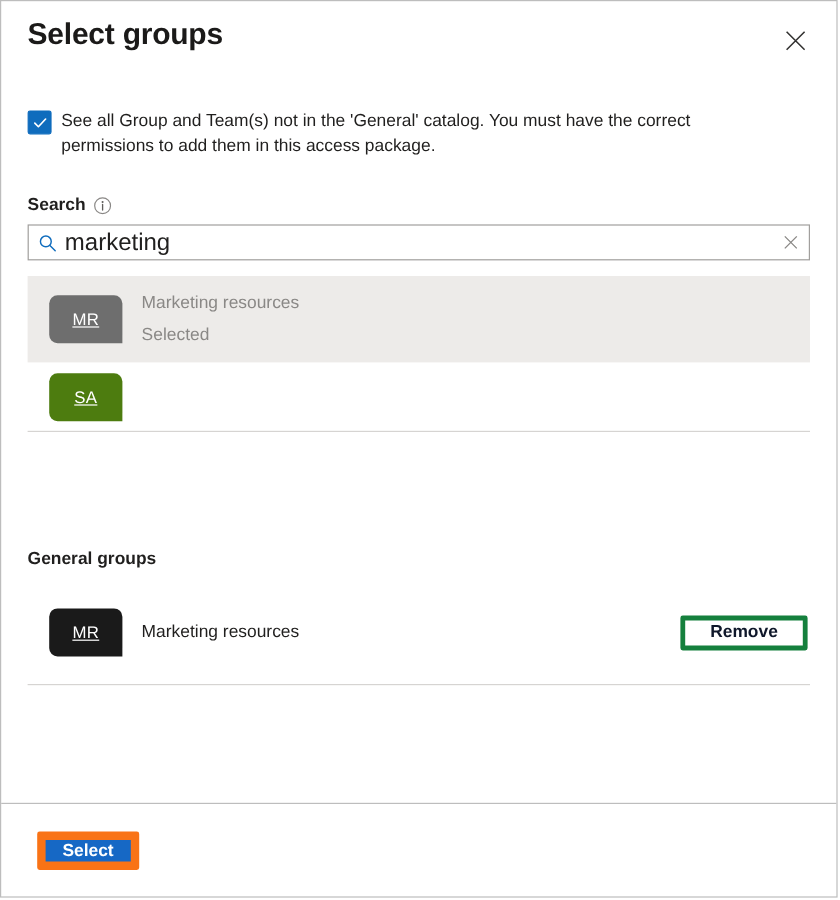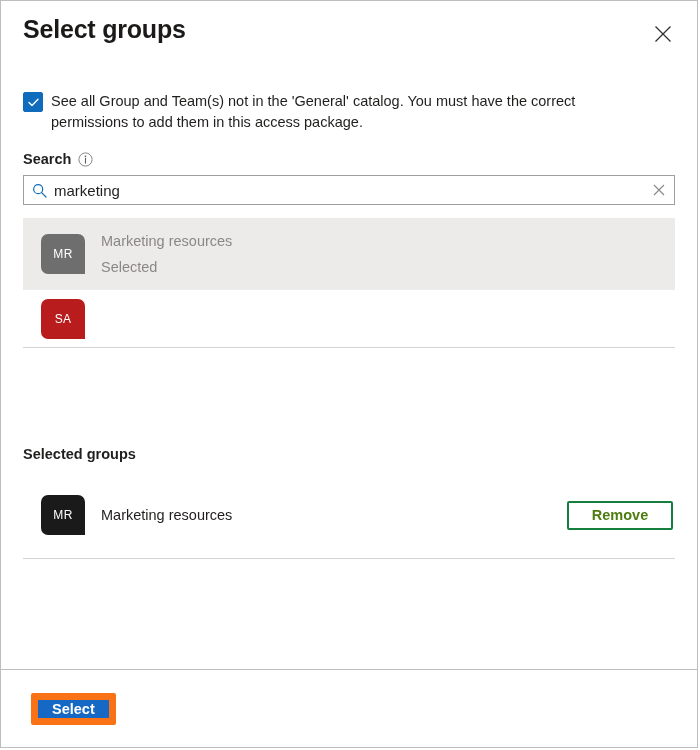--- a/index.html
+++ b/index.html
@@ -89,21 +89,21 @@
   .checkbox-label {
     margin-left: 8px;
     font-size: 14.5px;
     line-height: 21px;
     color: #201f1e;
     max-width: 572px;
   }
 
   
   .search-section {
-    margin-top: 18px;
+    margin-top: 30px;
   }
   .search-label-row {
     display: flex;
     align-items: center;
     gap: 7px;
     margin-bottom: 8px;
   }
   .search-label {
     font-size: 14.5px;
     font-weight: 600;
@@ -134,21 +134,21 @@
     display: flex;
     align-items: center;
     justify-content: center;
   }
   .search-icon svg { display: block; }
   .search-input {
     flex: 1 1 auto;
     border: none;
     outline: none;
     font-family: "Liberation Sans", sans-serif;
-    font-size: 15px;
+    font-size: 20px;
     color: #201f1e;
     background: transparent;
     padding: 0;
     height: 100%;
   }
   .search-clear {
     flex: 0 0 auto;
     width: 30px;
     height: 28px;
     display: flex;
@@ -180,30 +180,31 @@
   .result-row.compact {
     height: 57px;
   }
   .result-divider {
     height: 1px;
     background: #d6d4d2;
   }
 
   .avatar {
     flex: 0 0 auto;
-    width: 44px;
+    width: 61px;
     height: 40px;
     border-radius: 7px 7px 0 7px;
     display: flex;
     align-items: center;
     justify-content: center;
     color: #ffffff;
-    font-size: 12px;
+    font-size: 14px;
     font-weight: 400;
     letter-spacing: 0.3px;
+    text-decoration: underline;
   }
   .result-text {
     margin-left: 16px;
     display: flex;
     flex-direction: column;
     justify-content: center;
   }
   .result-title {
     font-size: 14.5px;
     line-height: 21px;
@@ -239,26 +240,26 @@
     margin-left: 16px;
     font-size: 14.5px;
     color: #201f1e;
     flex: 1 1 auto;
   }
   .remove-button {
     flex: 0 0 auto;
     min-width: 106px;
     height: 29px;
     background: #ffffff;
-    border: 2px solid #15803d;
+    border: 4px solid #15803d;
     border-radius: 2px;
     font-family: "Liberation Sans", sans-serif;
     font-size: 14.5px;
     font-weight: 600;
-    color: #4d7c0f;
+    color: #0f172a;
     cursor: pointer;
     padding: 0 12px;
   }
   .selected-divider {
     height: 1px;
     background: #d6d4d2;
     margin-top: 18px;
   }
 
   
@@ -348,28 +349,28 @@
 
       <div class="result-row selected-state">
         <div class="avatar" style="background-color: rgb(110, 110, 110);">MR</div>
         <div class="result-text">
           <div class="result-title muted">Marketing resources</div>
           <div class="result-sub">Selected</div>
         </div>
       </div>
 
       <div class="result-row compact">
-        <div class="avatar" style="background-color: #b91c1c;">SA</div>
+        <div class="avatar" style="background-color: #4d7c0f;">SA</div>
       </div>
 
       <div class="result-divider"></div>
     </div>
 
     <div class="selected-section">
-      <div class="selected-heading">Selected groups</div>
+      <div class="selected-heading">General groups</div>
 
       <div class="selected-row">
         <div class="avatar" style="background-color: rgb(26, 26, 26);">MR</div>
         <div class="selected-name">Marketing resources</div>
         <button class="remove-button">Remove</button>
       </div>
 
       <div class="selected-divider"></div>
     </div>
 

